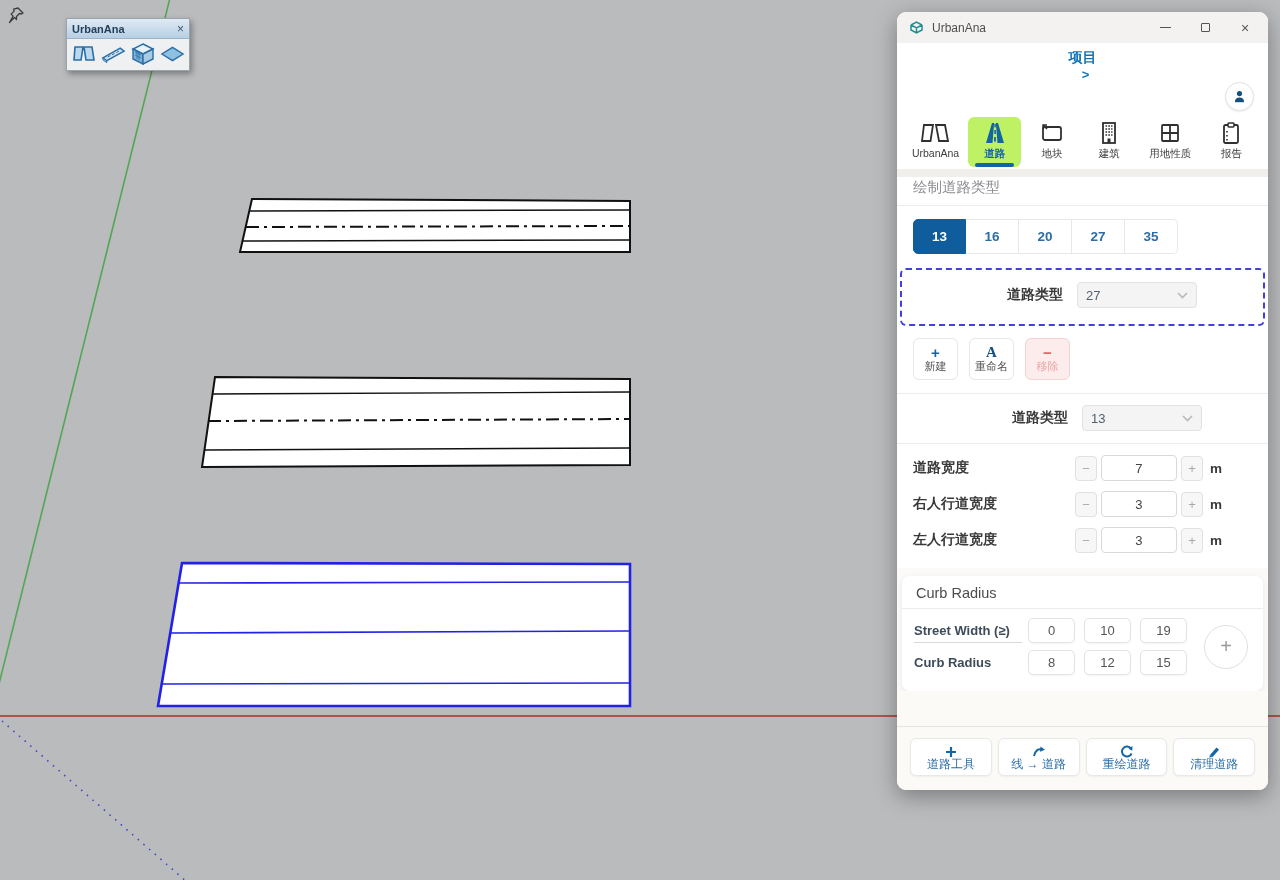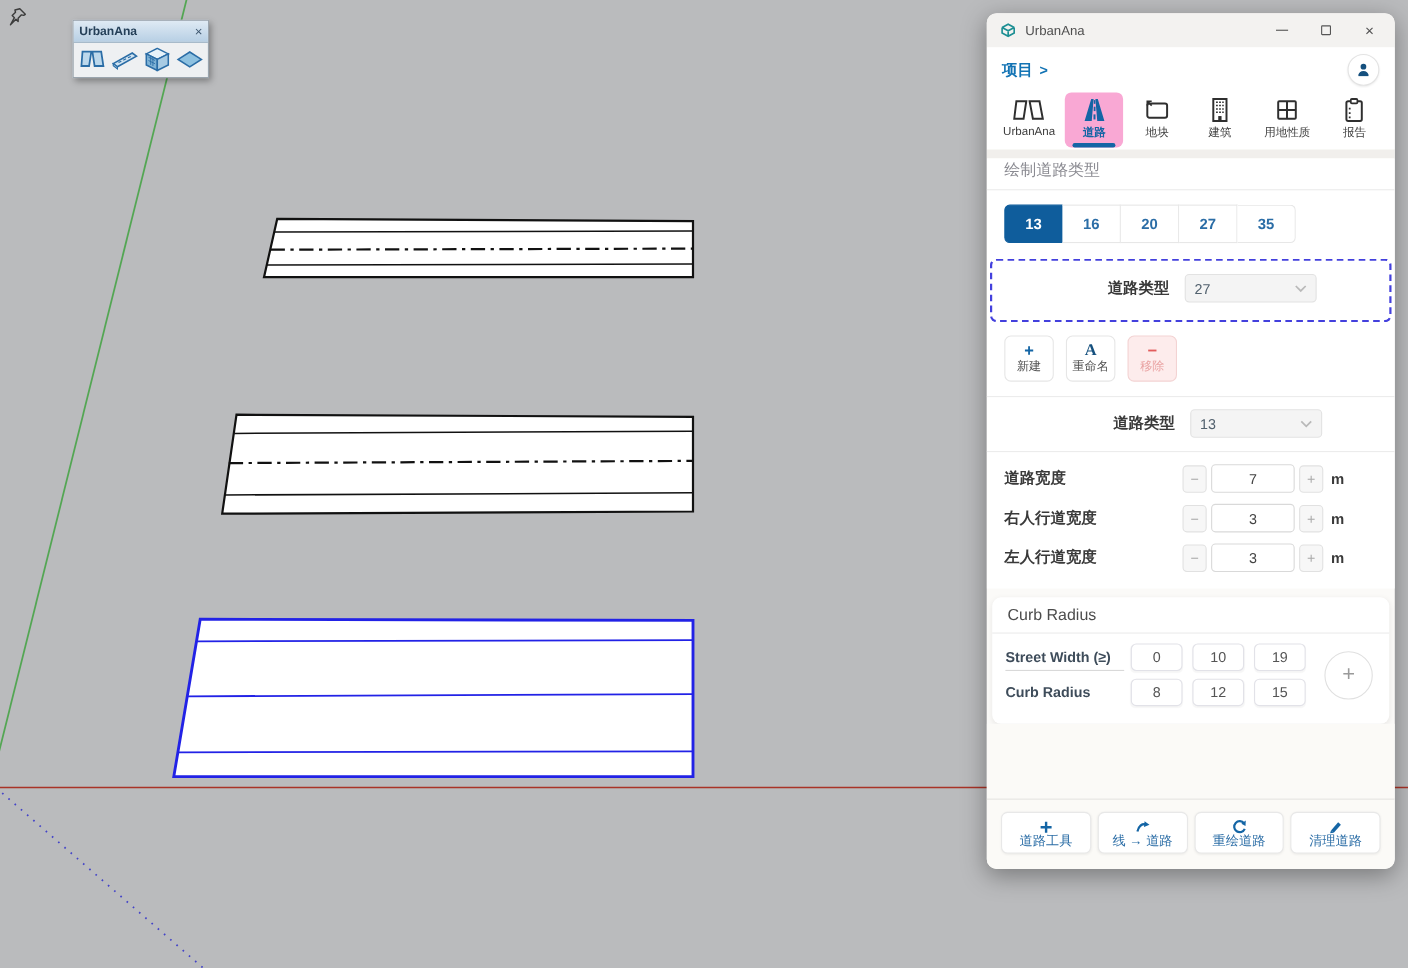--- a/index.html
+++ b/index.html
@@ -30,31 +30,31 @@
     background:#fbfaf8; border-radius:9px; overflow:hidden;
     box-shadow:0 6px 22px rgba(0,0,0,.35); display:flex; flex-direction:column;}
   .titlebar{height:31px; flex:0 0 31px; display:flex; align-items:center; padding:0 8px 0 11px; background:#f3f2f0;}
   .titlebar .app-title{font-size:12px; color:#4f4f4f; margin-left:7px; flex:1;}
   .win-controls{display:flex; align-items:center; gap:26px; padding-right:8px;}
   .wc{width:14px; height:14px; display:flex; align-items:center; justify-content:center; color:#555;}
   .wc-min{width:11px; height:1px; background:#555; display:block;}
   .wc-max{width:9px; height:9px; border:1px solid #555; border-radius:1px; display:block;}
   .wc-close{font-size:14px; line-height:1;}
 
-  .headrow{background:#fff; display:flex; align-items:center; padding:6px 14px 2px 14px;}
+  .headrow{background:#fff; display:flex; align-items:center; padding:6px 14px 2px 14px;flex-direction:column;}
   .crumb{font-size:14px; font-weight:bold; color:#1273b4;}
   .crumb-sep{font-size:13px; color:#1273b4; margin-left:6px; font-weight:bold;}
   .avatar{margin-left:auto; width:29px; height:29px; border-radius:50%; border:1px solid #e3e3e3;
     background:#fff; display:flex; align-items:center; justify-content:center; box-shadow:0 1px 2px rgba(0,0,0,.08);}
 
   .tabs{background:#fff; display:flex; align-items:flex-start; gap:4px; padding:4px 10px 0 10px; height:56px;}
   .tab{width:54px; height:50px; display:flex; flex-direction:column; align-items:center; justify-content:flex-start;
     padding-top:4px; border-radius:6px; position:relative; color:#3d3d3d;}
   .tab .tab-label{font-size:10.5px; margin-top:2px; white-space:nowrap;}
-  .tab.active{background:#f9a8d4; color:var(--accent);}
+  .tab.active{background:#bef264; color:var(--accent);}
   .tab.active .tab-label{color:var(--accent); font-weight:bold;}
   .tab.active::after{content:""; position:absolute; left:7px; right:7px; bottom:0; height:4px;
     border-radius:3px; background:var(--accent);}
   .tab-urbanana{width:58px;}
   .tab-landuse{width:62px;}
 
   .band{height:8px; background:#f1efec; flex:0 0 8px;}
 
   .white-block{background:#fff;}
   h3.sec{font-size:14.5px; font-weight:normal; color:var(--muted); padding:1px 16px 8px 16px;

